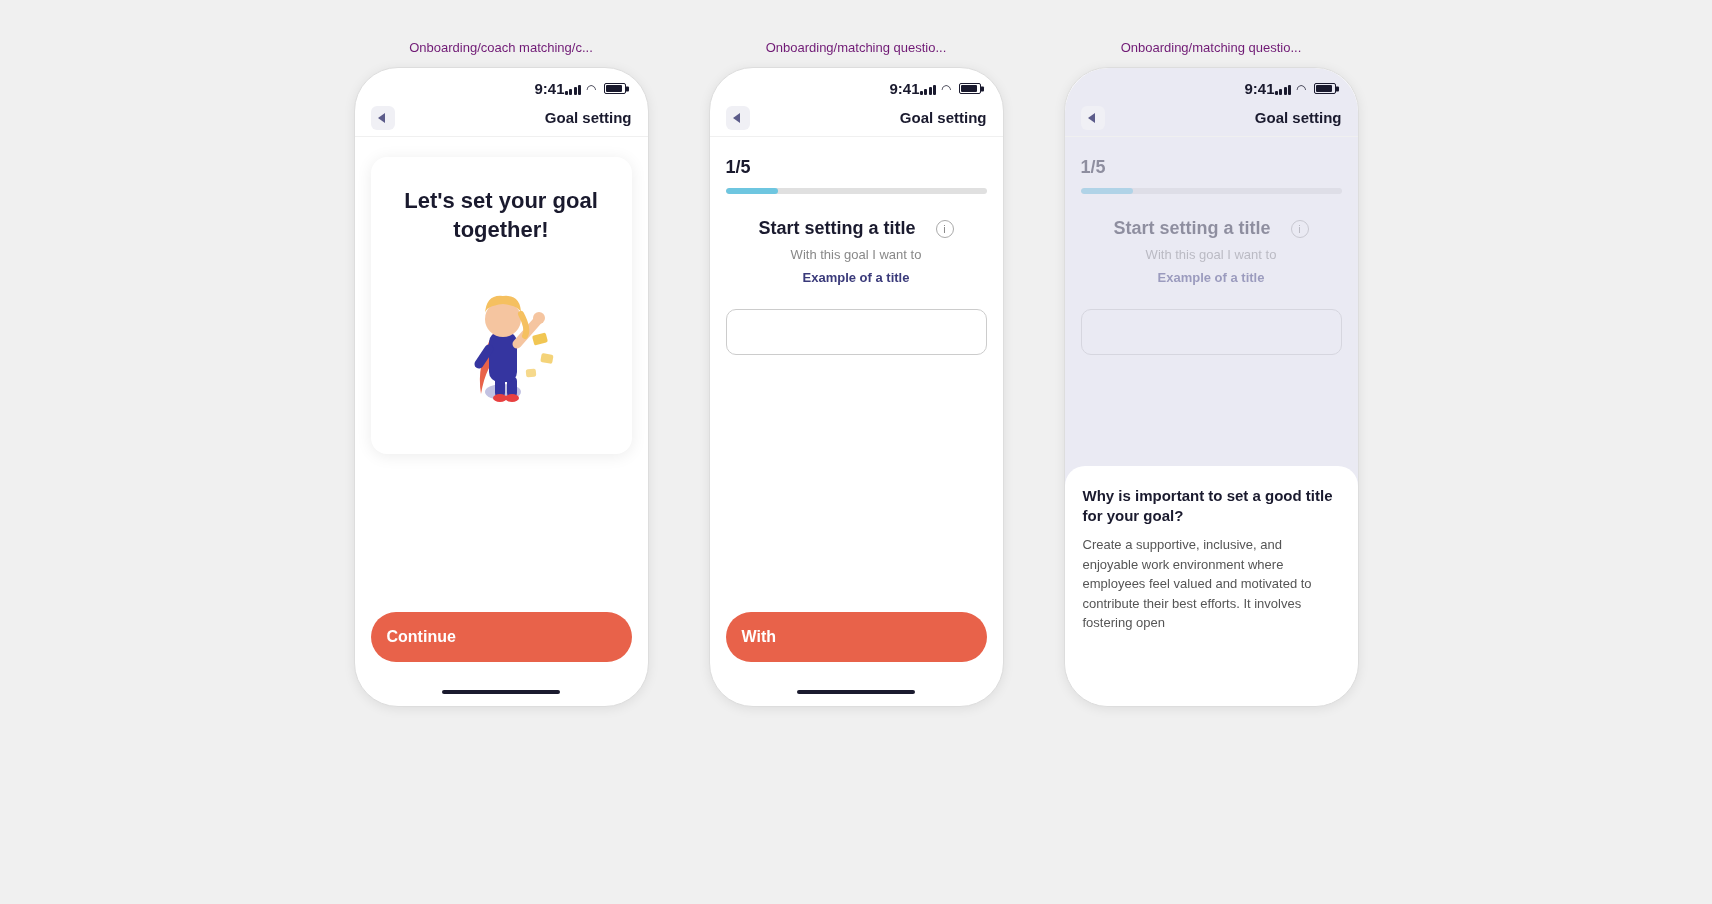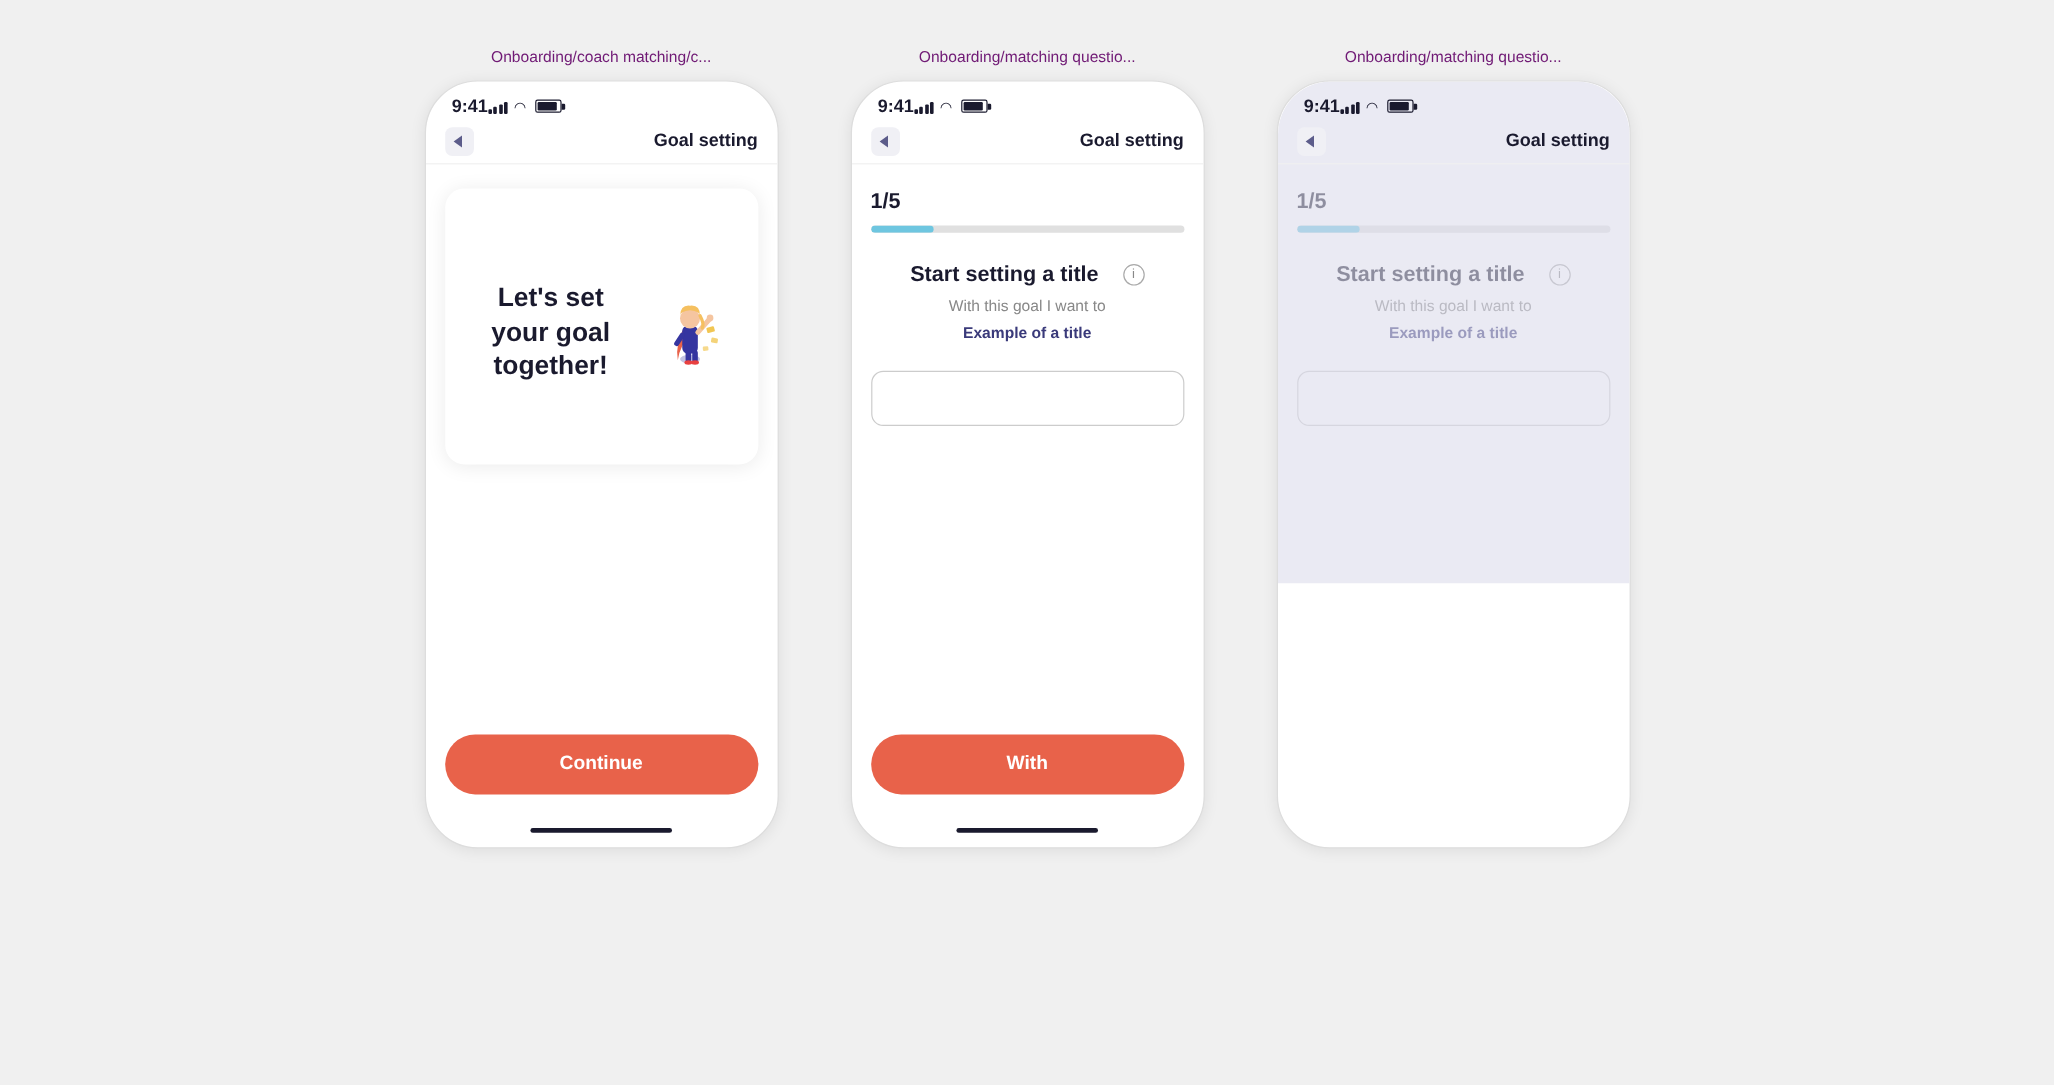--- a/index.html
+++ b/index.html
@@ -36,21 +36,21 @@
       overflow: hidden;
       box-shadow: 0 2px 12px rgba(0,0,0,0.08);
       display: flex;
       flex-direction: column;
       min-height: 640px;
       position: relative;
     }
     
     .status-bar {
       display: flex;
-      justify-content: flex-start;
+      justify-content: flex-end;
       align-items: center;
       padding: 12px 22px 6px;
       background: transparent;
     }
     .status-time {
       font-size: 15px;
       font-weight: 600;
       color: #1a1a2e;
     }
     .status-icons {
@@ -142,21 +142,21 @@
       flex-direction: column;
       padding: 20px 16px;
     }
     
     .goal-card {
       background: #fff;
       border-radius: 16px;
       box-shadow: 0 2px 16px rgba(0,0,0,0.08);
       padding: 30px 20px 20px;
       display: flex;
-      flex-direction: row;
+      flex-direction: column;
       align-items: center;
       gap: 10px;
       margin-bottom: 20px;
     }
     .goal-card-title {
       font-size: 22px;
       font-weight: 800;
       color: #1a1a2e;
       text-align: center;
       line-height: 1.3;
@@ -170,21 +170,21 @@
     .btn-primary {
       width: 100%;
       padding: 16px;
       border-radius: 30px;
       background: #e8624a;
       color: #fff;
       font-size: 16px;
       font-weight: 600;
       border: none;
       cursor: pointer;
-      text-align: center;
+      text-align: left;
       margin-top: auto;
     }
     .home-indicator {
       width: 40%;
       height: 4px;
       background: #1a1a2e;
       border-radius: 2px;
       margin: 8px auto 12px;
     }
     
@@ -462,14 +462,18 @@
         </div>
         <div class="question-subtitle">With this goal I want to</div>
         <div class="example-link">Example of a title</div>
       </div>
       
       <input class="text-input" type="text" placeholder="" style="">
     </div>
 
     <div class="phone-dimmed-overlay"></div>
 
+    <div class="bottom-sheet">
+      <div class="sheet-title">Why is important to set a good title for your goal?</div>
+      <div class="sheet-body">Create a supportive, inclusive, and enjoyable work environment where employees feel valued and motivated to contribute their best efforts. It involves fostering open</div>
+    </div>
   </div>
 </div>
 
 </body></html>

